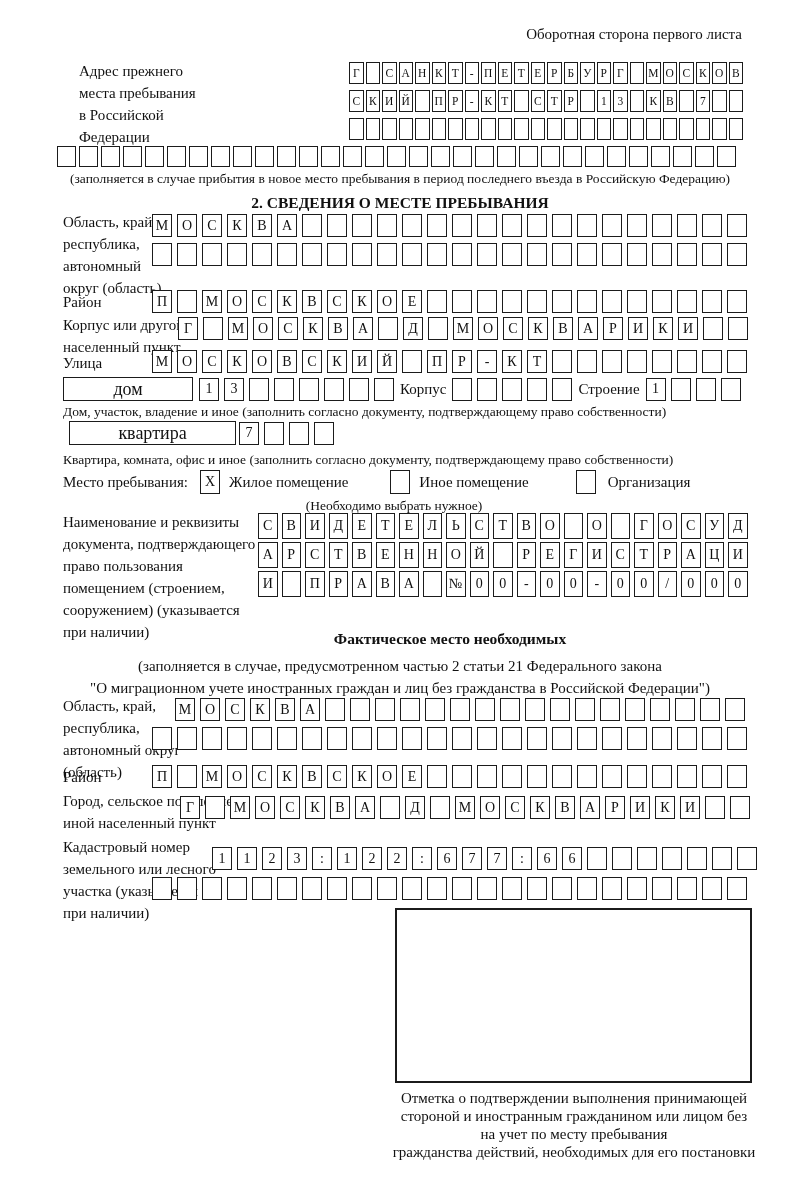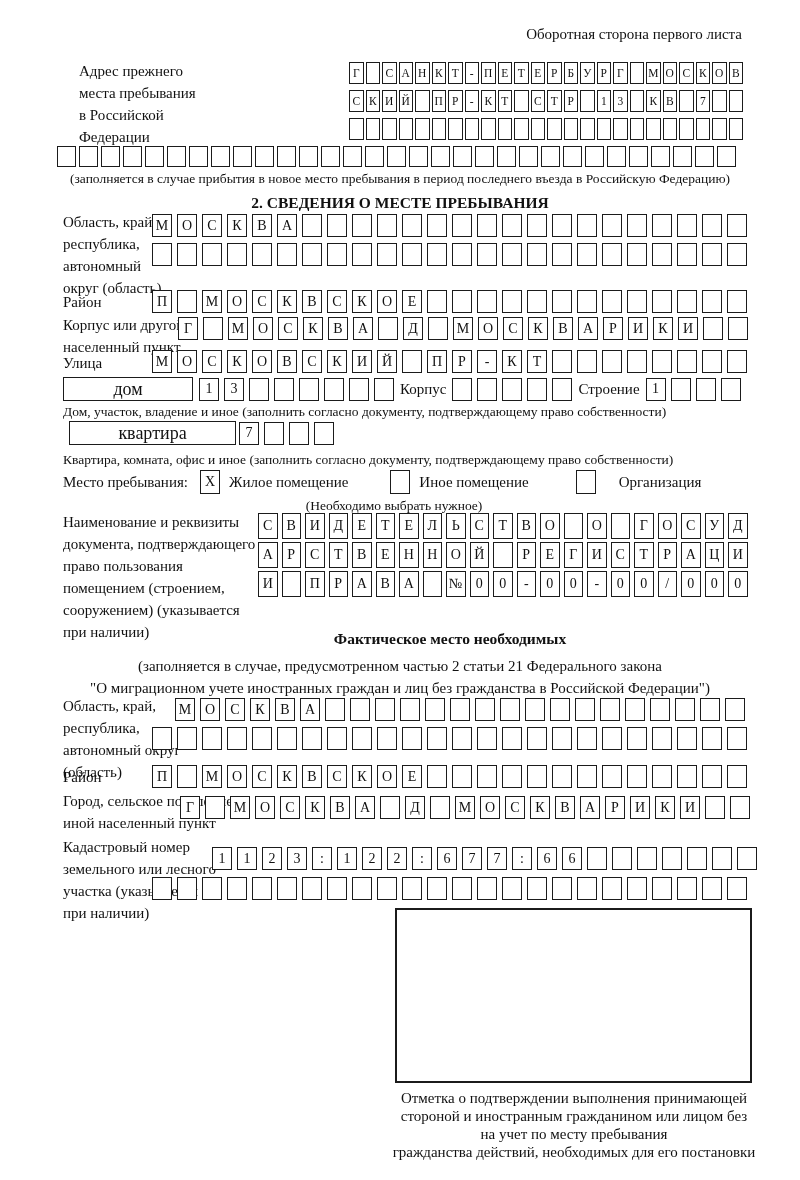--- a/index.html
+++ b/index.html
@@ -352,21 +352,21 @@
   </div>
   <div class="abs note" style="left:63px; top:452px;">Квартира, комната, офис и иное (заполнить согласно документу, подтверждающему право собственности)</div>
 
   <div class="abs flexrow" style="left:63px; top:470px;">
     <span class="lbl">Место пребывания:</span>
     <span class="ckbx" style="margin-left:12px;">X</span>
     <span class="lbl" style="margin-left:9px;">Жилое помещение</span>
     <span class="ckbx" style="margin-left:42px;"></span>
     <span class="lbl" style="margin-left:9px;">Иное помещение</span>
     <span class="ckbx" style="margin-left:47px;"></span>
-    <span class="lbl" style="margin-left:23px;">Организация</span>
+    <span class="lbl" style="margin-left:12px;">Организация</span>
   </div>
   <div class="abs note center" style="left:144px; top:498px; width:500px;">(Необходимо выбрать нужное)</div>
 
   <div class="abs lbl-lines" style="left:63px; top:511px;">
       <div>Наименование и реквизиты</div>
       <div>документа, подтверждающего</div>
       <div>право пользования</div>
       <div>помещением (строением,</div>
       <div>сооружением) (указывается</div>
       <div>при наличии)</div>

